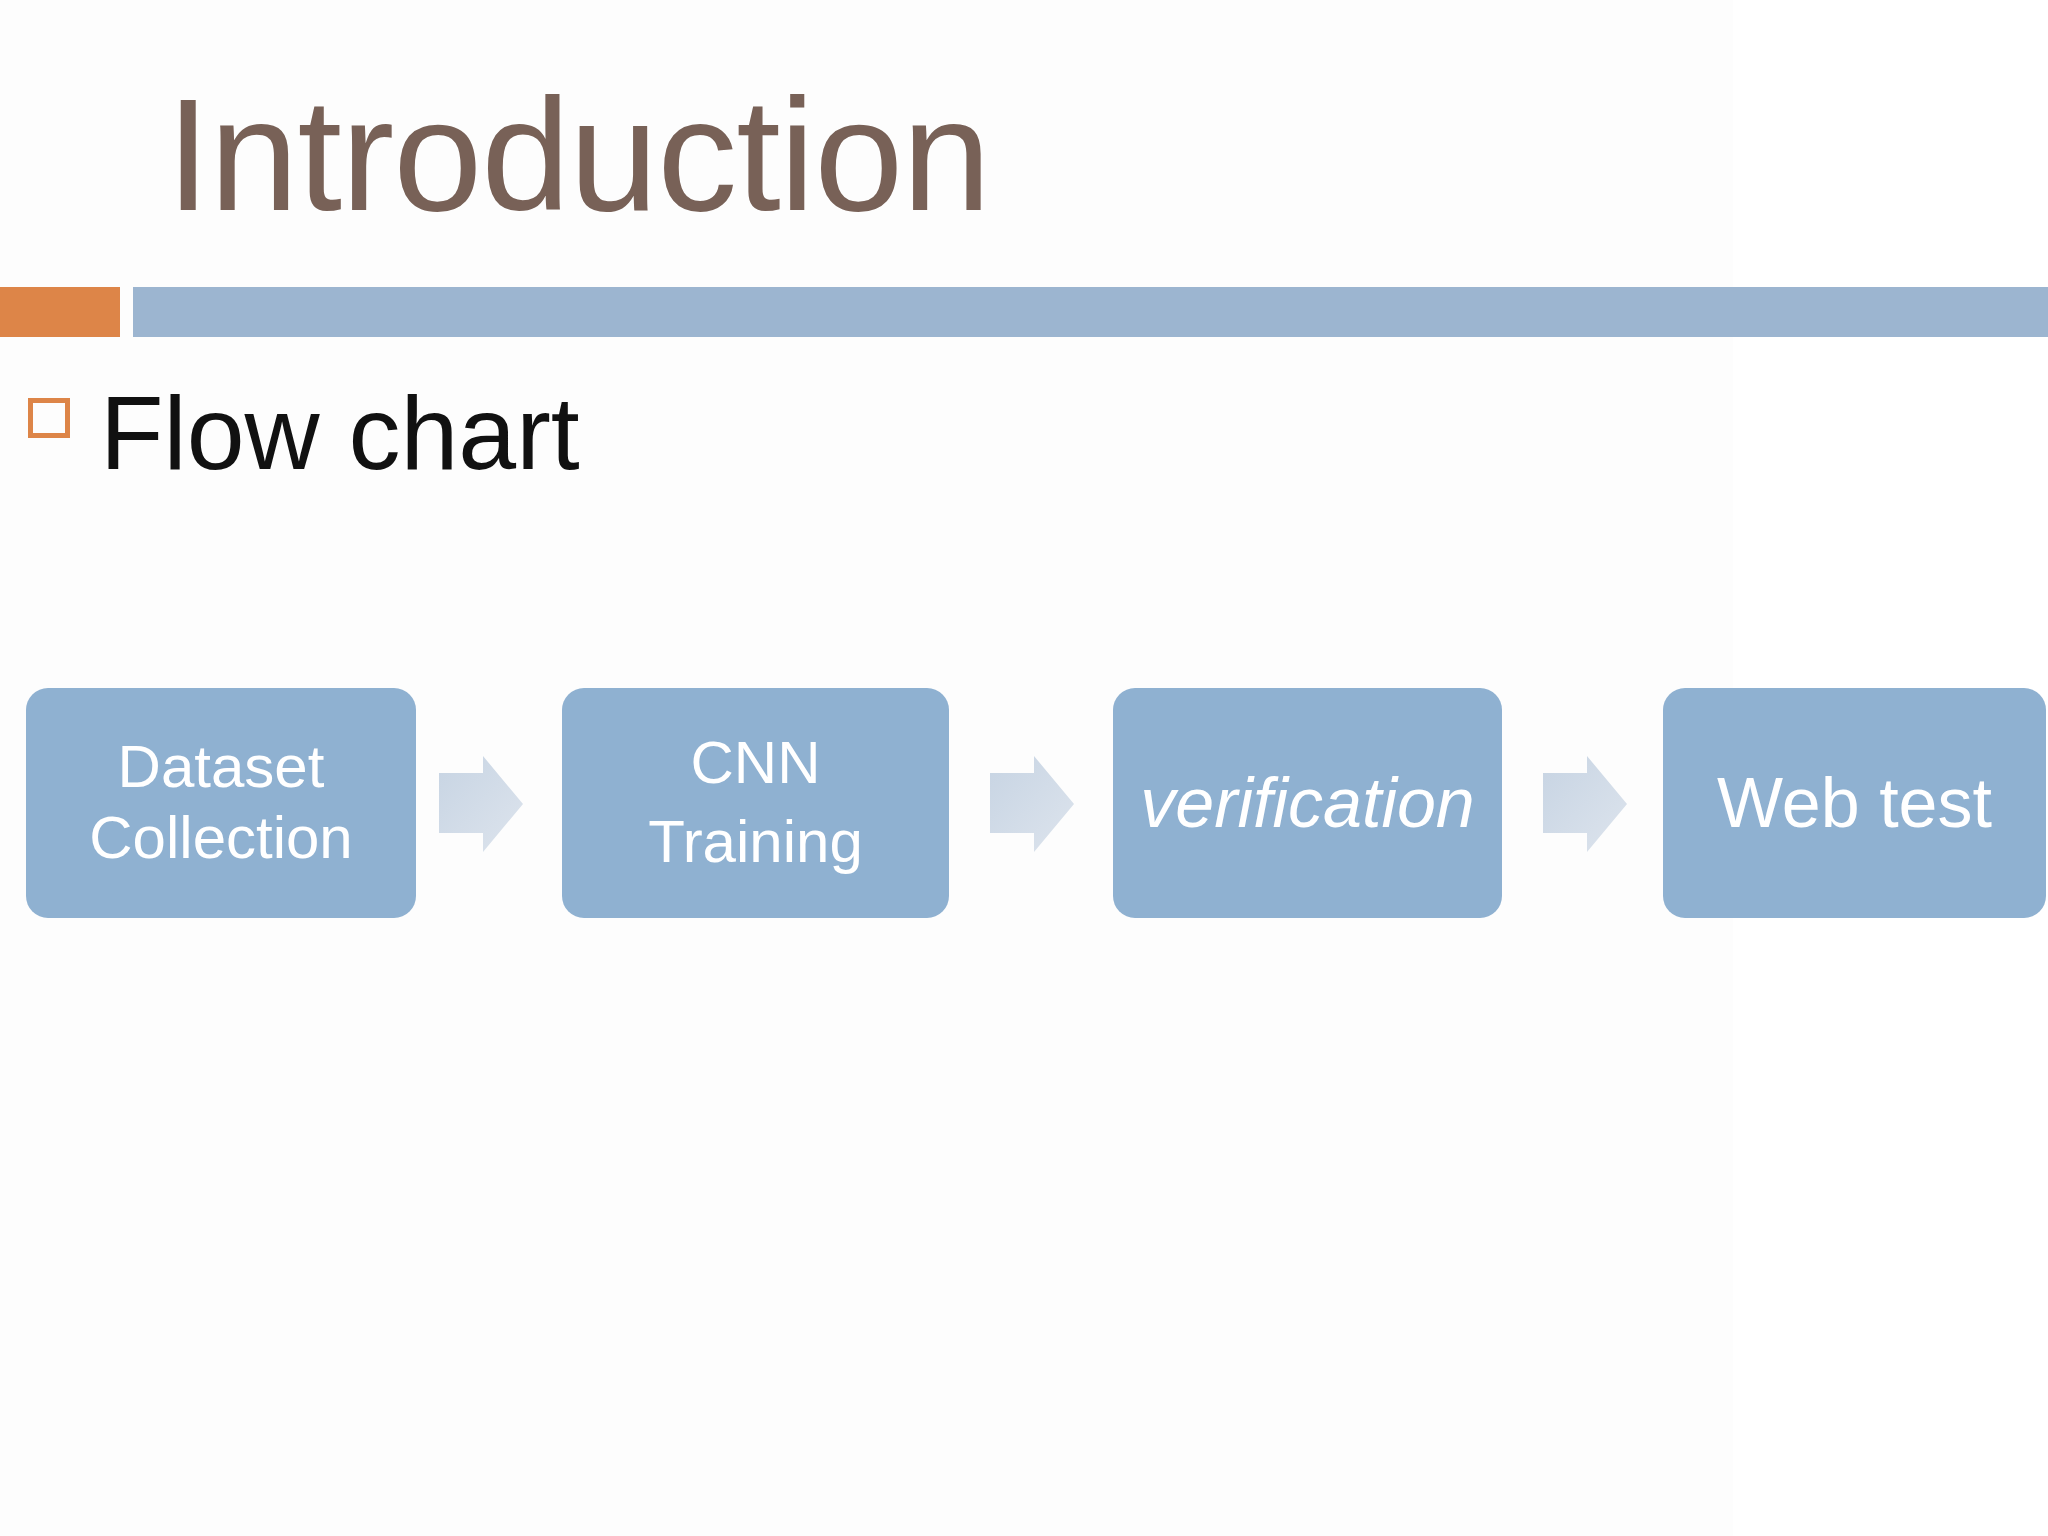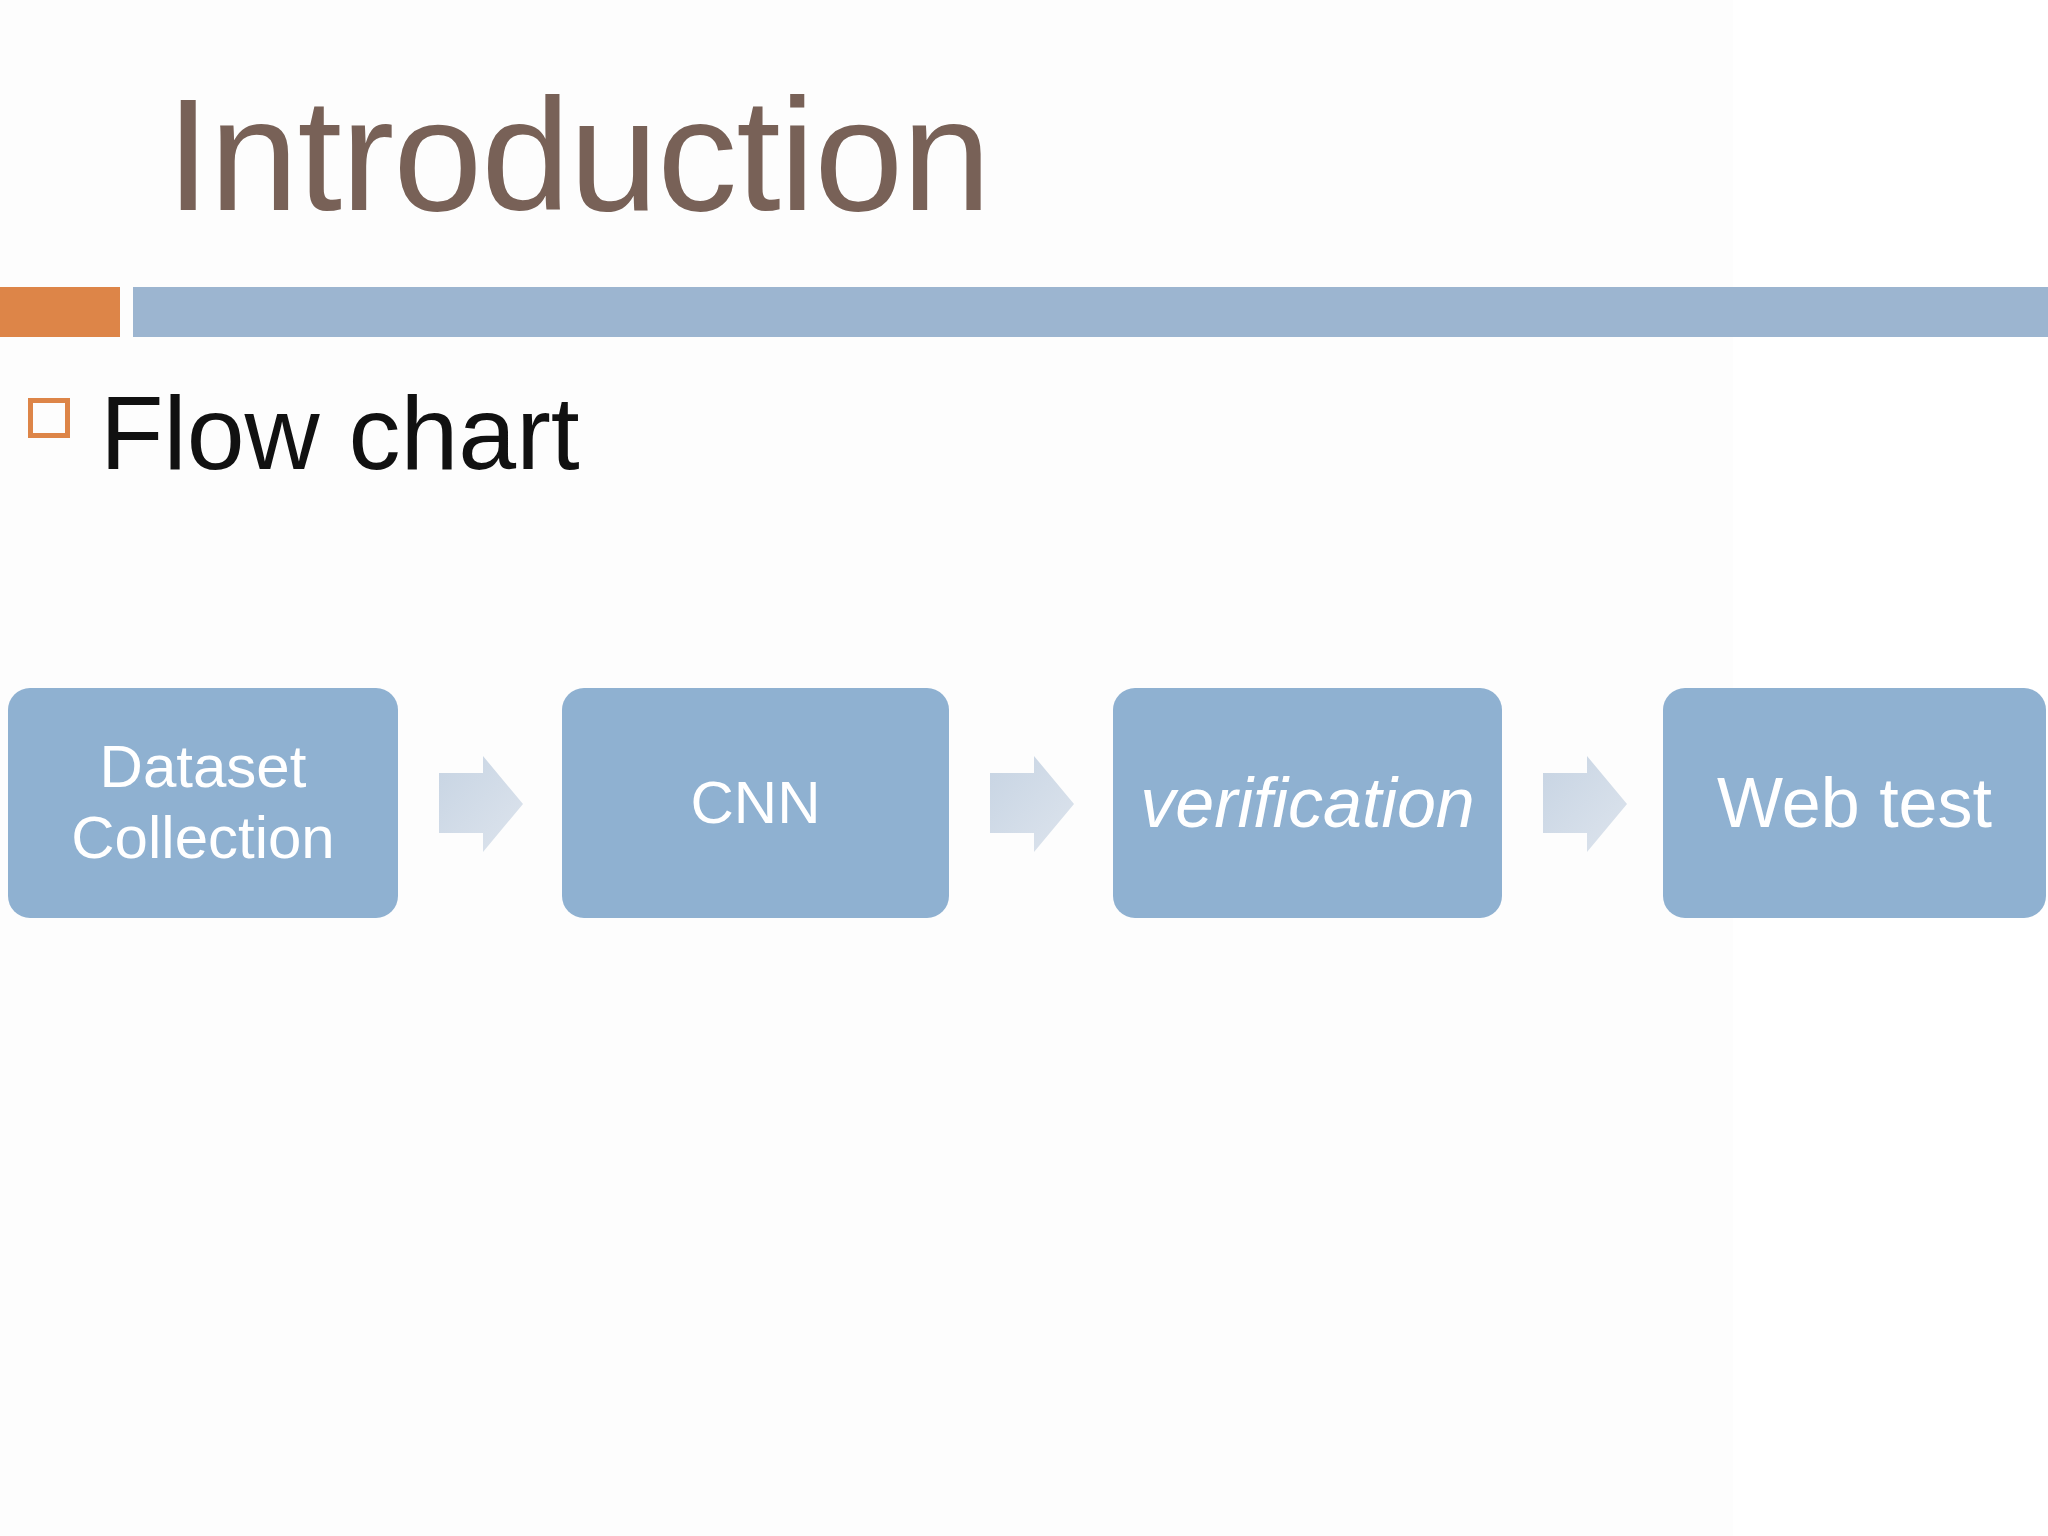--- a/index.html
+++ b/index.html
@@ -63,21 +63,21 @@
     border-radius:22px;
     display:flex;flex-direction:column;
     align-items:center;justify-content:center;
     text-align:center;
     color:var(--shape-text-white);
   }
   .flow-step span{display:block;}
   .two-line{font-size:60px;line-height:1.18;}
   .one-line{font-size:70px;line-height:1.1;}
 
-  .step-1{left:8px;width:390px;}
+  .step-1{left:26px;width:390px;}
   .step-2{left:562px;width:387px;gap:8px;}
   .step-3{left:1113px;width:389px;font-style:italic;}
   .step-4{left:1663px;width:383px;}
 
   .flow-arrow{
     position:absolute;top:756px;width:84px;height:96px;
   }
   .arrow-1{left:439px;}
   .arrow-2{left:990px;}
   .arrow-3{left:1543px;}
@@ -107,20 +107,21 @@
         <linearGradient id="ag1" x1="0" y1="0" x2="1" y2="1">
           <stop offset="0" stop-color="#C7D4E3"></stop>
             <stop offset="1" stop-color="#DDE4ED"></stop>
         </linearGradient>
       </defs>
       <polygon points="0,17 44,17 44,0 84,48 44,96 44,77 0,77" fill="url(#ag1)"></polygon>
     </svg>
 
     <div class="flow-step two-line step-2">
       <span>CNN</span>
+      <span>Training</span>
     </div>
 
     <svg class="flow-arrow arrow-2" viewBox="0 0 84 96" xmlns="http://www.w3.org/2000/svg">
       <defs>
         <linearGradient id="ag2" x1="0" y1="0" x2="1" y2="1">
           <stop offset="0" stop-color="#C7D4E3"></stop>
             <stop offset="1" stop-color="#DDE4ED"></stop>
         </linearGradient>
       </defs>
       <polygon points="0,17 44,17 44,0 84,48 44,96 44,77 0,77" fill="url(#ag2)"></polygon>

